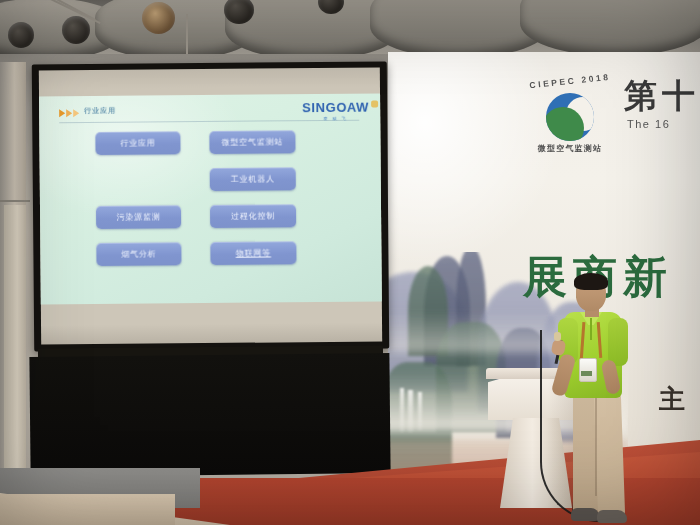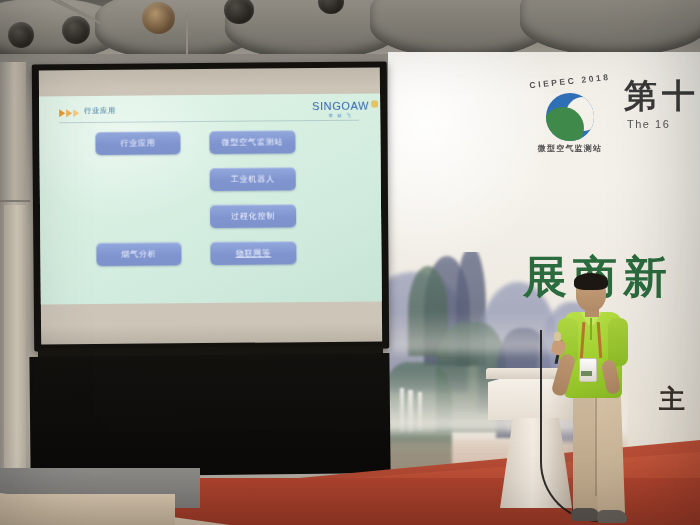--- a/index.html
+++ b/index.html
@@ -47,21 +47,21 @@
 
   
   #slidehdr{position:absolute;left:0;top:0;width:100%;height:30px;}
   .chev{position:absolute;top:13px;width:0;height:0;
     border-top:4px solid transparent;border-bottom:4px solid transparent;}
   #hdrline{position:absolute;left:20px;top:26px;width:300px;height:1px;
     background:rgba(120,150,170,.38);}
   #hdrtext{position:absolute;left:45px;top:10px;font-size:7px;color:#6f9cb4;
     letter-spacing:1px;filter:blur(.45px);font-weight:bold;}
   #logo{position:absolute;right:11px;top:6px;text-align:center;}
-  #logotop{font-size:11px;font-weight:normal;color:#2f62b0;letter-spacing:.6px;
+  #logotop{font-size:13px;font-weight:bold;color:#2f62b0;letter-spacing:.6px;
     filter:blur(.25px);}
   #logosub{font-size:4px;color:#4f86c6;letter-spacing:2px;filter:blur(.5px);
     margin-top:1px;}
   #logomark{position:absolute;right:2px;top:7px;width:7px;height:7px;
     border-radius:2px;background:#e8b33c;opacity:.75;}
 
   
   #btngrid{position:absolute;left:0;top:36px;width:100%;height:168px;}
   .slidebtn{position:absolute;height:23px;border-radius:5px;
     background:linear-gradient(180deg,#93a8dc 0%,#8095cf 55%,#7d92cb 100%);
@@ -283,20 +283,21 @@
           <div id="hdrline"></div>
           <div id="logo">
             <div id="logotop">SINGOAW</div>
             <div id="logosub">赛 默 飞</div>
           </div>
           <div id="logomark"></div>
         </div>
 
         <div id="btngrid">
           <div class="slidebtn colL" style="top:0px;">行业应用</div>
+          <div class="slidebtn colL" style="top:74px;">污染源监测</div>
           <div class="slidebtn colL" style="top:111px;">烟气分析</div>
           <div class="slidebtn colR" style="top:0px;">微型空气监测站</div>
           <div class="slidebtn colR" style="top:37px;">工业机器人</div>
           <div class="slidebtn colR" style="top:74px;">过程化控制</div>
           <div class="slidebtn colR" style="top:111px;text-decoration:underline;">物联网等</div>
         </div>
       </div>
     </div>
   </div>
   <div id="screenstand" class="abs"></div>

